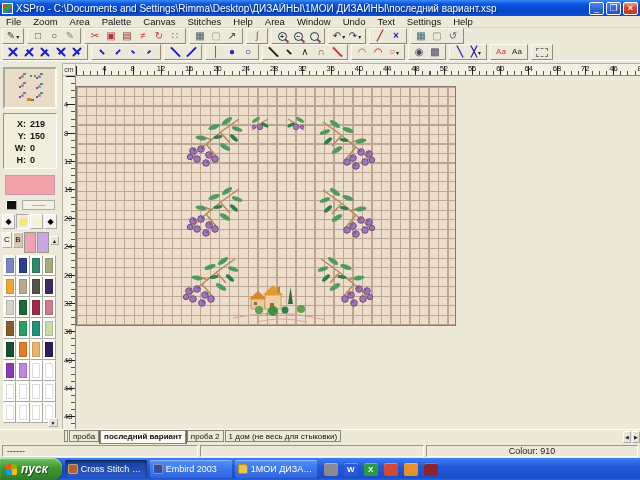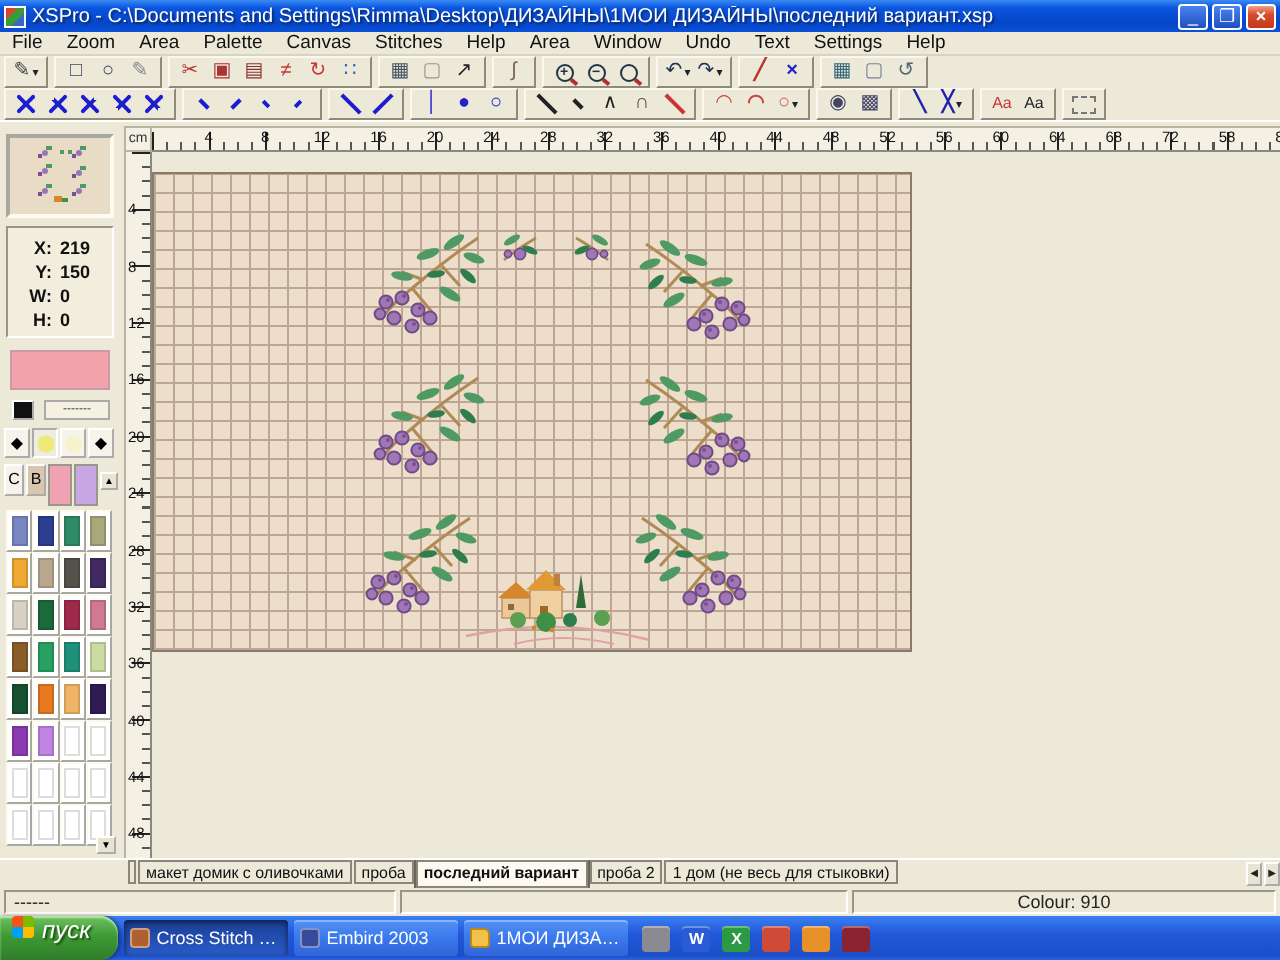--- a/index.html
+++ b/index.html
@@ -137,22 +137,22 @@
 
   
   .statusbar{height:14px;display:flex;gap:2px;padding:1px 2px;background:#ece9d8}
   .scell{border:1px solid;border-color:#9a9684 #fff #fff #9a9684;font-size:9px;color:#222;
     display:flex;align-items:center;padding:0 4px;height:12px}
   .s1{width:196px}.s2{width:224px}.s3{flex:1;justify-content:center}
 
   
   .taskbar{height:22px;display:flex;align-items:center;gap:3px;
     background:linear-gradient(#3a80f4,#2258d8 40%,#1b4ec8 90%,#2a63e4)}
-  .startbtn{flex:none;height:22px;display:flex;gap:4px;padding:0 14px 0 6px;
-    border-radius:0 9px 9px 0;color:#fff;font-weight:normal;font-style:italic;font-size:12px;
+  .startbtn{flex:none;height:22px;display:flex;align-items:center;gap:4px;padding:0 14px 0 6px;
+    border-radius:0 9px 9px 0;color:#fff;font-weight:bold;font-style:italic;font-size:12px;
     background:linear-gradient(#6fc261,#3e9a34 45%,#2f7d2a);
     box-shadow:inset 0 1px 1px #bfe8b0,1px 0 2px #0006;text-shadow:1px 1px 1px #1a4a14}
   .xpflag{width:11px;height:11px;border-radius:2px;
     background:conic-gradient(#7cbb00 0 90deg,#ffbb00 0 180deg,#00a1f1 0 270deg,#f65314 0)}
   .task{flex:none;width:82px;height:18px;display:flex;align-items:center;gap:3px;padding:0 3px;
     border-radius:2px;color:#fff;font-size:9px;white-space:nowrap;overflow:hidden;
     background:linear-gradient(#5690f2,#3b7bef 45%,#3064d8);box-shadow:inset 0 1px 0 #8ab4ff}
   .task.active{background:linear-gradient(#1a3f96,#2a5cc8);box-shadow:inset 0 1px 3px #0009}
   .ticon{width:10px;height:10px;flex:none;border-radius:2px;border:1px solid #fff6}
   .ticon.folder{border-radius:1px 3px 2px 2px;border:1px solid #b88a1a}
@@ -580,21 +580,21 @@
         <span class="hnum" style="left: 250.52px;">36</span>
         <span class="hnum" style="left: 278.8px;">40</span>
         <span class="hnum" style="left: 307.08px;">44</span>
         <span class="hnum" style="left: 335.36px;">48</span>
         <span class="hnum" style="left: 363.64px;">52</span>
         <span class="hnum" style="left: 391.92px;">56</span>
         <span class="hnum" style="left: 420.2px;">60</span>
         <span class="hnum" style="left: 448.48px;">64</span>
         <span class="hnum" style="left: 476.76px;">68</span>
         <span class="hnum" style="left: 505.04px;">72</span>
-        <span class="hnum" style="left: 533.32px;">58</span>
+        <span class="hnum" style="left: 533.32px;">46</span>
         <span class="hnum" style="left: 561.6px;">80</span>
       </div>
     <div class="vruler" id="vruler">
         <span class="vnum" style="top: 24.36px;">4</span>
         <span class="vnum" style="top: 52.72px;">8</span>
         <span class="vnum" style="top: 81.08px;">12</span>
         <span class="vnum" style="top: 109.44px;">16</span>
         <span class="vnum" style="top: 137.8px;">20</span>
         <span class="vnum" style="top: 166.16px;">24</span>
         <span class="vnum" style="top: 194.52px;">28</span>
@@ -858,21 +858,20 @@
     <circle cx="38" cy="37" r="1.2" fill="#d8862c"></circle>
             <circle cx="47" cy="38" r="1.2" fill="#d8862c"></circle>
   </svg>
 </div>
       </div>
   </div>
 
   <div class="tabbar">
     <span class="tabstub"></span>
     <span id="tabs" style="display:flex">
-        <span class="tab">макет домик с оливочками</span>
         <span class="tab">проба</span>
         <span class="tab active">последний вариант</span>
         <span class="tab">проба 2</span>
         <span class="tab">1 дом (не весь для стыковки)</span>
       </span>
     <span class="tabscroll">
       <span class="tsbtn">◀</span>
       <span class="tsbtn">▶</span>
     </span>
   </div>

